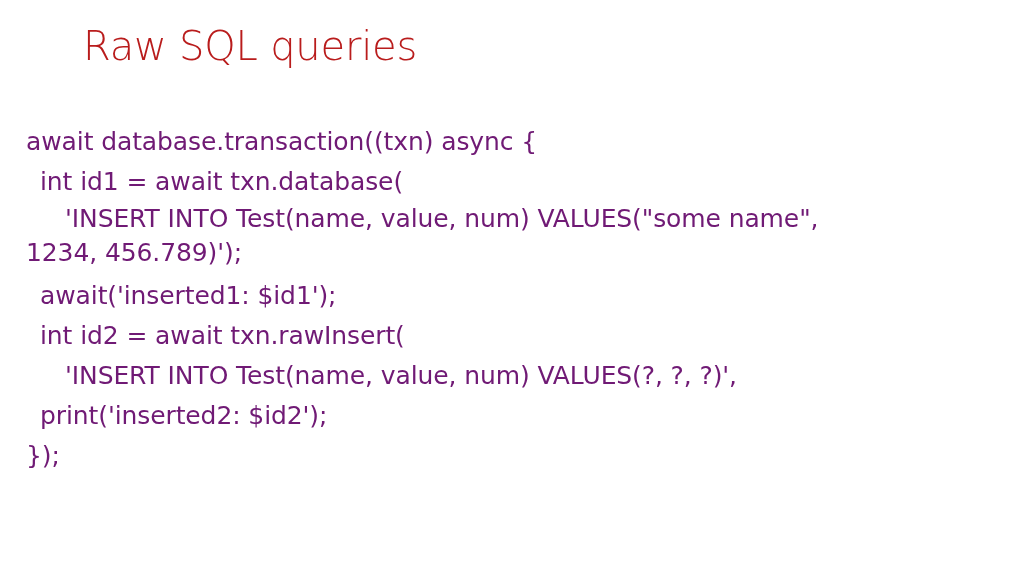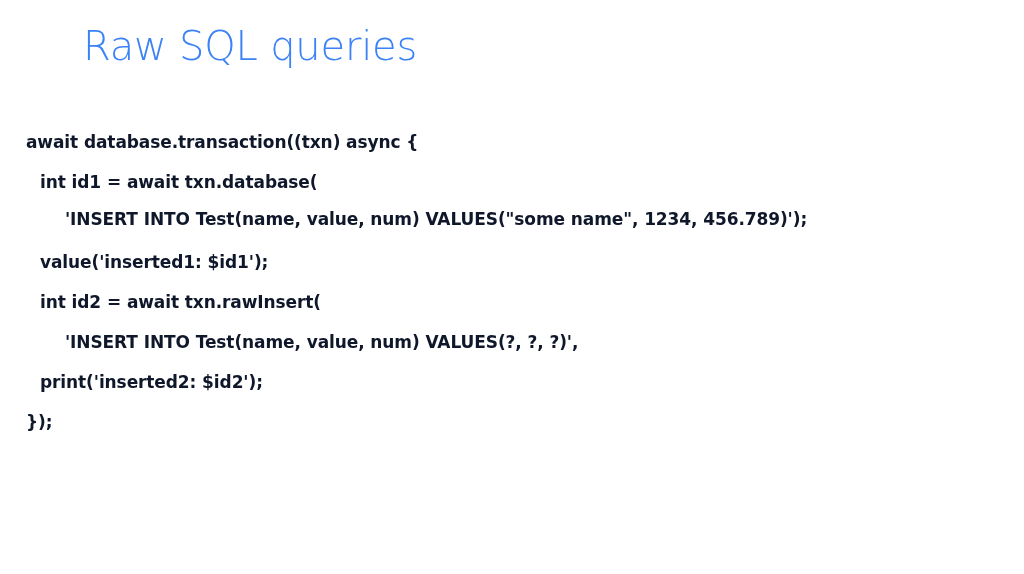--- a/index.html
+++ b/index.html
@@ -23,35 +23,35 @@
   .slide-title {
     position: absolute;
     left: 83px;
     top: 22px;
     width: 880px;
     font-family: "DejaVu Sans", sans-serif;
     font-size: 40px;
     font-weight: 300;
     line-height: 48px;
     letter-spacing: -0.2px;
-    color: #3b82f6;
+    color: #b91c1c;
     white-space: nowrap;
   }
   .code-body {
     position: absolute;
     left: 26px;
     top: 122px;
     width: 870px;
   }
   .code-line {
     font-family: "DejaVu Sans", sans-serif;
-    font-size: 17px;
-    font-weight: 700;
+    font-size: 25px;
+    font-weight: 400;
     line-height: 40px;
-    color: #0f172a;
+    color: #701a75;
     white-space: pre-wrap;
     letter-spacing: -0.1px;
     text-indent: 0;
   }
   .code-line.indent-0 { padding-left: 0px; }
   .code-line.indent-1 { padding-left: 14px; }
   .code-line.indent-2 { padding-left: 39px; }
   
   .code-line.wrapping {
     padding-left: 0px;
@@ -64,20 +64,20 @@
 <body>
 
 <div class="slide" style="background: rgb(255, 255, 255);">
 
   <div class="slide-title">Raw SQL queries</div>
 
   <div class="code-body">
       <div class="code-line indent-0">await database.transaction((txn) async {</div>
       <div class="code-line indent-1">int id1 = await txn.database(</div>
       <div class="code-line wrapping">'INSERT INTO Test(name, value, num) VALUES("some name", 1234, 456.789)');</div>
-      <div class="code-line indent-1">value('inserted1: $id1');</div>
+      <div class="code-line indent-1">await('inserted1: $id1');</div>
       <div class="code-line indent-1">int id2 = await txn.rawInsert(</div>
       <div class="code-line indent-2">'INSERT INTO Test(name, value, num) VALUES(?, ?, ?)',</div>
       <div class="code-line indent-1">print('inserted2: $id2');</div>
       <div class="code-line indent-0">});</div>
     </div>
 
 </div>
 
 </body></html>

